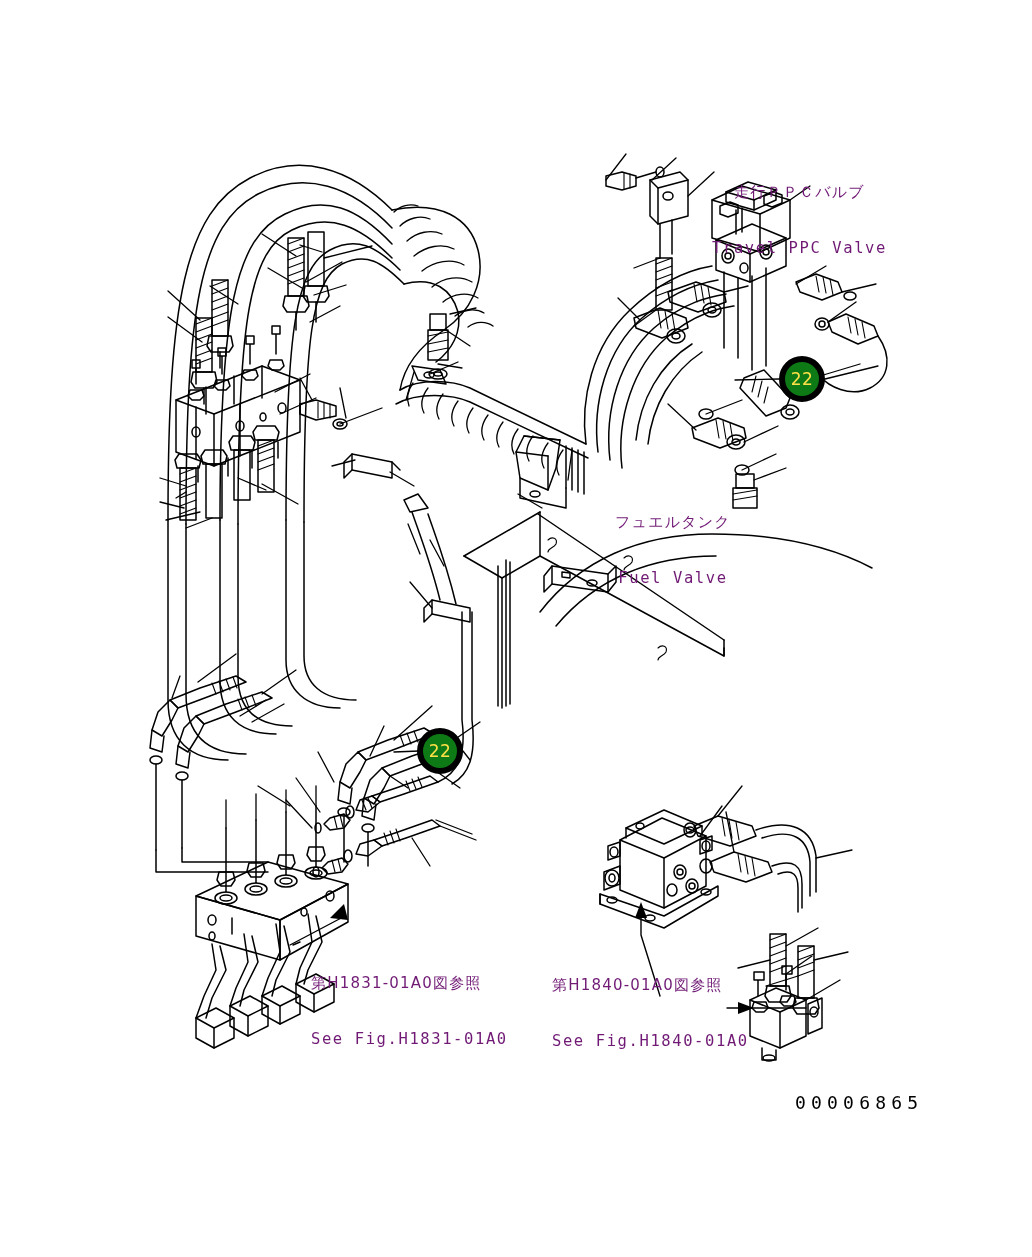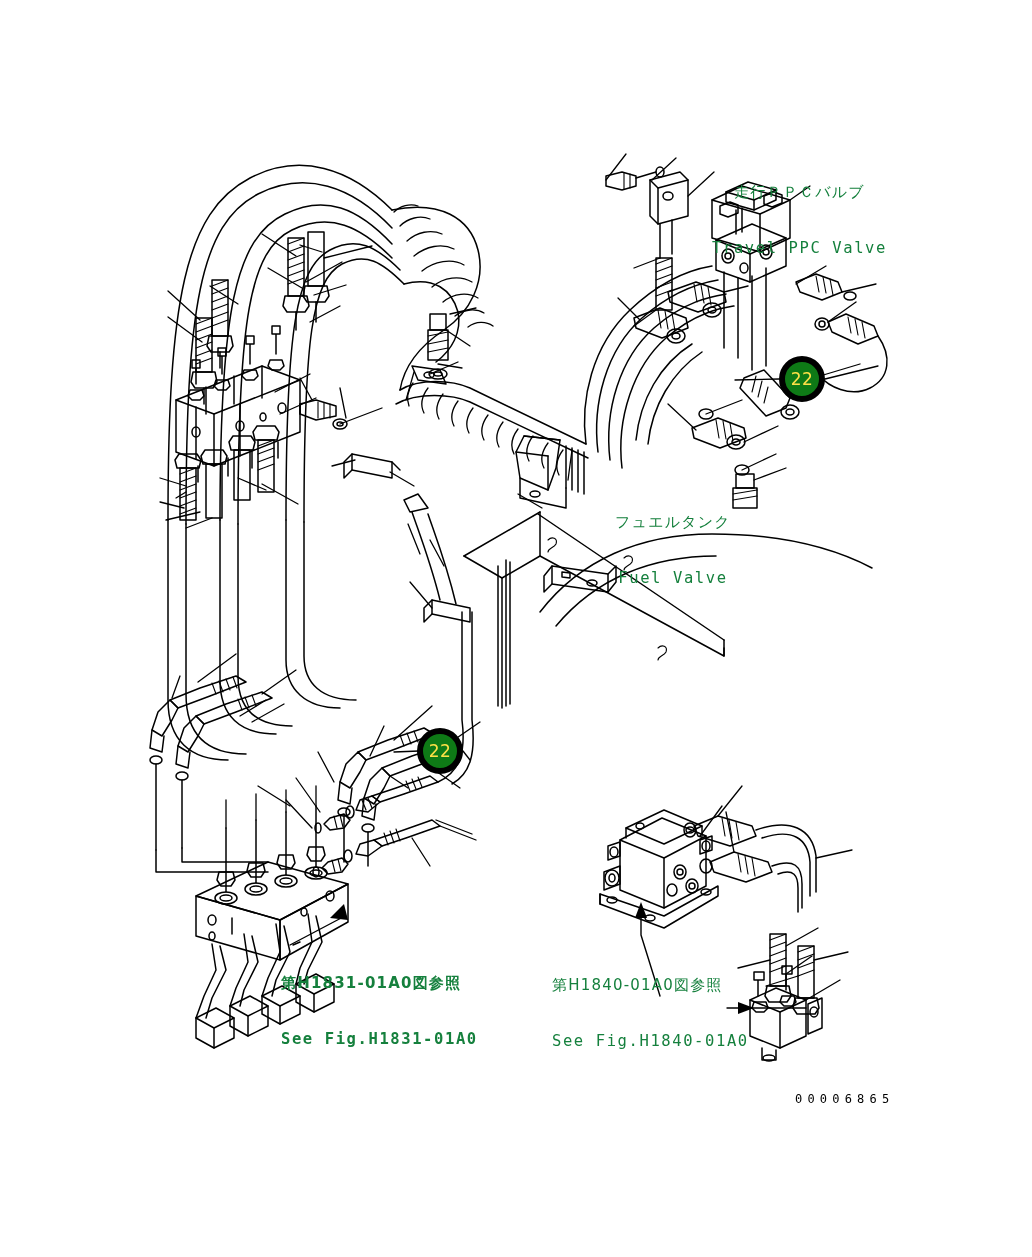--- a/index.html
+++ b/index.html
@@ -24,21 +24,21 @@
   }
   .svg-layer {
     position: absolute;
     left: 0; top: 0;
     width: 1032px;
     height: 1257px;
   }
   
   .label {
     position: absolute;
-    color: #15803d;
+    color: #701a75;
     white-space: pre;
     line-height: 1.18;
     font-family: "DejaVu Sans Mono", monospace;
   }
   .label .jp {
     display: block;
     font-size: 15px;
     letter-spacing: 1.2px;
     font-family: "DejaVu Sans", sans-serif;
   }
@@ -47,29 +47,29 @@
     font-size: 15.5px;
     letter-spacing: 1.6px;
     font-family: "DejaVu Sans Mono", monospace;
     text-align: center;
   }
   .label.center { text-align: center; }
   .label.left   { text-align: left; }
 
   #lbl-ppc   { left: 712px; top: 146px; width: 175px; }
   #lbl-tank  { left: 608px; top: 476px; width: 130px; }
-  #lbl-h1831 { left: 281px; top: 937px; width: 175px; font-weight: bold; }
+  #lbl-h1831 { left: 311px; top: 937px; width: 175px; }
   #lbl-h1840 { left: 552px; top: 939px; width: 175px; }
 
   #drawing-number {
     position: absolute;
     left: 795px;
     top: 1092px;
     font-family: "DejaVu Sans Mono", monospace;
-    font-size: 12px;
+    font-size: 18px;
     letter-spacing: 5.2px;
     color: #000;
     white-space: pre;
     text-align: right;
   }
 
   
   .callout {
     position: absolute;
     width: 46px;

